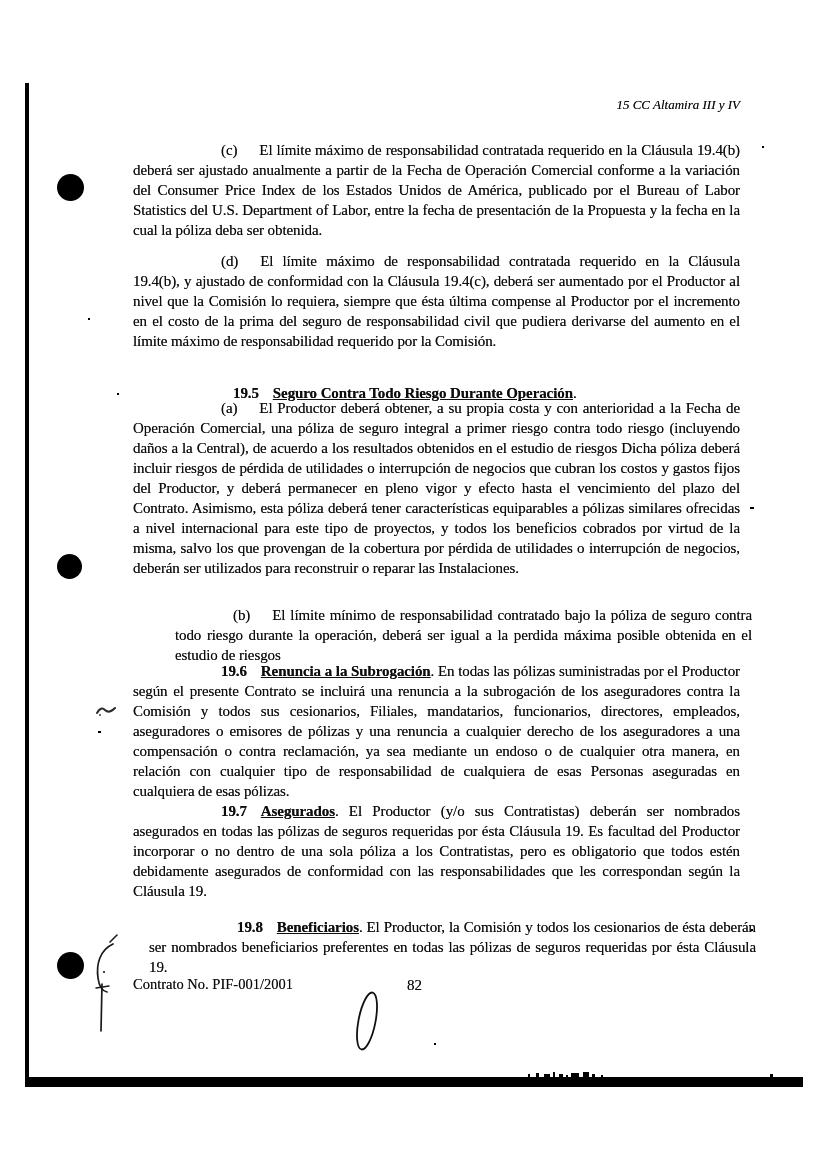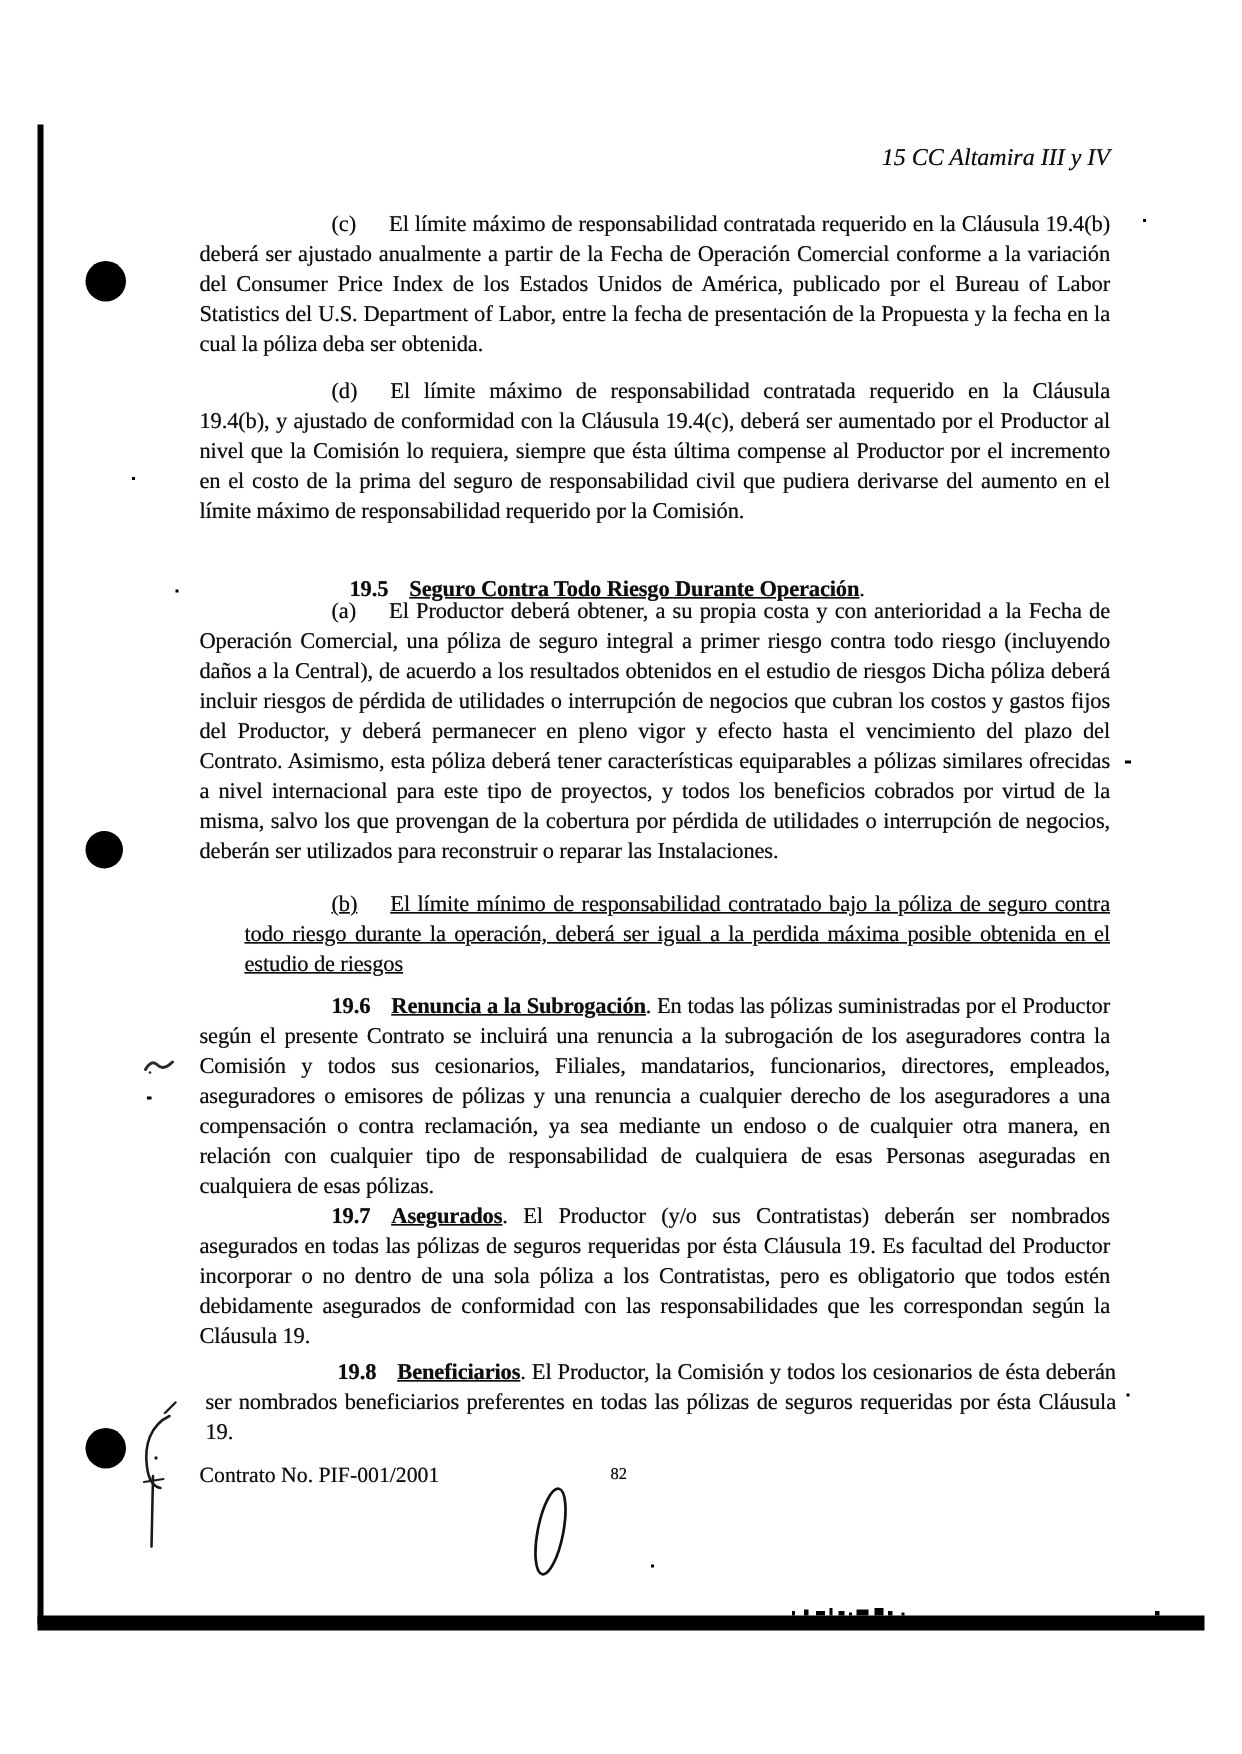--- a/index.html
+++ b/index.html
@@ -22,52 +22,52 @@
   .block { left: 133px; width: 607px; }
   .block-indented { left: 163px; width: 577px; }
   .tab { display: inline-block; width: 88px; }
   .gap { display: inline-block; width: 22px; }
   .gap-sm { display: inline-block; width: 14px; }
   .ital { }
   .sec-num { font-weight: bold; }
   .sec-title { font-weight: bold; text-decoration: underline; }
   .header-ref {
     font-style: italic;
-    font-size: 16px;
+    font-size: 13px;
     text-align: right;
     text-shadow: 0 0 0.5px rgba(0,0,0,0.6);
   }
   .footer-ref {
     font-size: 14.5px;
     text-shadow: 0 0 0.5px rgba(0,0,0,0.6);
   }
-  .page-num { font-size: 11px; text-shadow: 0 0 0.5px rgba(0,0,0,0.6); }
+  .page-num { font-size: 15px; text-shadow: 0 0 0.5px rgba(0,0,0,0.6); }
   .dot { background: #000; border-radius: 50%; }
   .speck { background: #000; }
 </style>
 </head>
 <body>
 
 <div class="abs header-ref" style="top: 97px; left: 133px; width: 607px;">15 CC Altamira III y IV</div>
 
 <p class="abs body-text block" style="top: 140px; margin: 0;"><span class="tab"></span><span>(c)</span><span class="gap"></span><span>El límite máximo de responsabilidad contratada requerido en la Cláusula 19.4(b) deberá ser ajustado anualmente a partir de la Fecha de Operación Comercial conforme a la variación del </span><span class="ital">Consumer Price Index</span><span> de los Estados Unidos de América, publicado por el </span><span class="ital">Bureau of Labor Statistics</span><span> del </span><span class="ital">U.S. Department of Labor</span><span>, entre la fecha de presentación de la Propuesta y la fecha en la cual la póliza deba ser obtenida.</span></p>
 
 <p class="abs body-text block" style="top: 251px; margin: 0;"><span class="tab"></span><span>(d)</span><span class="gap"></span><span>El límite máximo de responsabilidad contratada requerido en la Cláusula 19.4(b), y ajustado de conformidad con la Cláusula 19.4(c), deberá ser aumentado por el Productor al nivel que la Comisión lo requiera, siempre que ésta última compense al Productor por el incremento en el costo de la prima del seguro de responsabilidad civil que pudiera derivarse del aumento en el límite máximo de responsabilidad requerido por la Comisión.</span></p>
 
 <p class="abs body-text block" style="top: 371px; margin: 12px;"><span class="tab"></span><span class="sec-num">19.5</span><span class="gap-sm"></span><span class="sec-title">Seguro Contra Todo Riesgo Durante Operación</span><span>.</span></p>
 
 <p class="abs body-text block" style="top: 398px; margin: 0;"><span class="tab"></span><span>(a)</span><span class="gap"></span><span>El Productor deberá obtener, a su propia costa y con anterioridad a la Fecha de Operación Comercial, una póliza de seguro integral a primer riesgo contra todo riesgo (incluyendo daños a la Central), de acuerdo a los resultados obtenidos en el estudio de riesgos Dicha póliza deberá incluir riesgos de pérdida de utilidades o interrupción de negocios que cubran los costos y gastos fijos del Productor, y deberá permanecer en pleno vigor y efecto hasta el vencimiento del plazo del Contrato. Asimismo, esta póliza deberá tener características equiparables a pólizas similares ofrecidas a nivel internacional para este tipo de proyectos, y todos los beneficios cobrados por virtud de la misma, salvo los que provengan de la cobertura por pérdida de utilidades o interrupción de negocios, deberán ser utilizados para reconstruir o reparar las Instalaciones.</span></p>
 
-<p class="abs body-text block-indented" style="top: 593px; margin: 0; text-decoration: underline;"><span class="tab" style="width:58px;"></span><span>(b)</span><span class="gap"></span><span>El límite  mínimo de responsabilidad contratado bajo la póliza de seguro contra todo riesgo durante la operación, deberá ser igual a la perdida máxima posible obtenida en el estudio de riesgos</span></p>
+<p class="abs body-text block-indented" style="top: 593px; margin: 12px;"><span class="tab" style="width:58px;"></span><span>(b)</span><span class="gap"></span><span>El límite  mínimo de responsabilidad contratado bajo la póliza de seguro contra todo riesgo durante la operación, deberá ser igual a la perdida máxima posible obtenida en el estudio de riesgos</span></p>
 
 <p class="abs body-text block" style="top: 661px; margin: 0;"><span class="tab"></span><span class="sec-num">19.6</span><span class="gap-sm"></span><span class="sec-title">Renuncia a la Subrogación</span><span>.  </span><span>En todas las pólizas suministradas por el Productor según el presente Contrato se incluirá una renuncia a la subrogación de los aseguradores contra la Comisión y todos sus cesionarios, Filiales, mandatarios, funcionarios, directores, empleados, aseguradores o emisores de pólizas y una renuncia a cualquier derecho de los aseguradores a una compensación o contra reclamación, ya sea mediante un endoso o de cualquier otra manera, en relación con cualquier tipo de responsabilidad de cualquiera de esas Personas aseguradas en cualquiera de esas pólizas.</span></p>
 
 <p class="abs body-text block" style="top: 801px; margin: 0;"><span class="tab"></span><span class="sec-num">19.7</span><span class="gap-sm"></span><span class="sec-title">Asegurados</span><span>.  </span><span>El Productor (y/o sus Contratistas) deberán ser nombrados asegurados en todas las pólizas de seguros requeridas por ésta Cláusula 19.  Es facultad del Productor incorporar o no dentro de una sola póliza a los Contratistas, pero es obligatorio que todos estén debidamente asegurados de conformidad con las responsabilidades que les correspondan según la Cláusula 19.</span></p>
 
-<p class="abs body-text block" style="top: 901px; margin: 4px;"><span class="tab"></span><span class="sec-num">19.8</span><span class="gap-sm"></span><span class="sec-title">Beneficiarios</span><span>.  </span><span>El Productor, la Comisión y todos los cesionarios de ésta deberán ser nombrados beneficiarios preferentes  en todas las pólizas de seguros requeridas por ésta Cláusula 19.</span></p>
+<p class="abs body-text block" style="top: 901px; margin: 16px;"><span class="tab"></span><span class="sec-num">19.8</span><span class="gap-sm"></span><span class="sec-title">Beneficiarios</span><span>.  </span><span>El Productor, la Comisión y todos los cesionarios de ésta deberán ser nombrados beneficiarios preferentes  en todas las pólizas de seguros requeridas por ésta Cláusula 19.</span></p>
 
 <div class="abs footer-ref" style="top: 976px; left: 133px;">Contrato No. PIF-001/2001</div>
 <div class="abs page-num" style="top: 977px; left: 407px;">82</div>
 
 <div class="abs dot" style="left: 57px; top: 174px; width: 27px; height: 27px;"></div>
 <div class="abs dot" style="left: 57px; top: 554px; width: 25px; height: 25px;"></div>
 <div class="abs dot" style="left: 57px; top: 952px; width: 27px; height: 27px;"></div>
 
 <div class="abs" style="left: 25px; top: 83px; width: 4px; height: 1000px; background: #000;"></div>
 <div class="abs" style="left: 25px; top: 1077px; width: 778px; height: 10px; background: #000;"></div>

